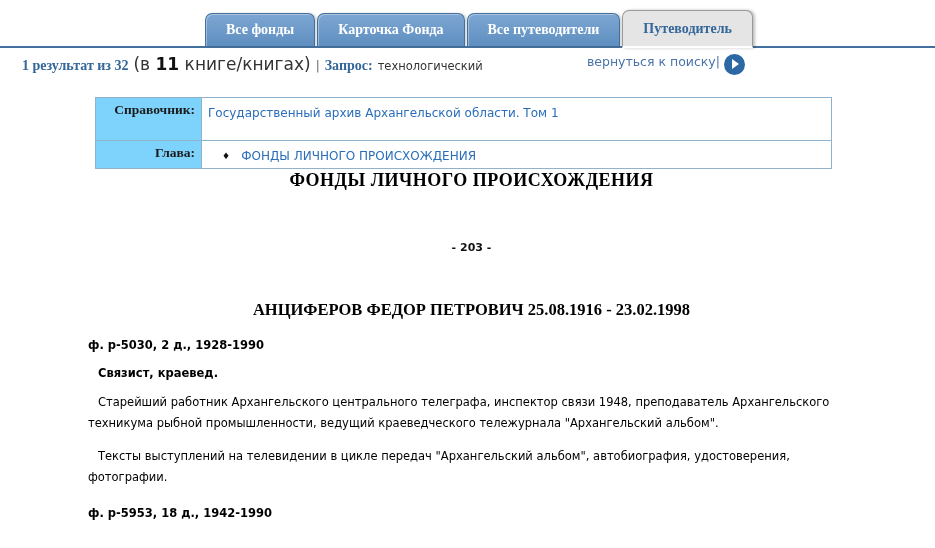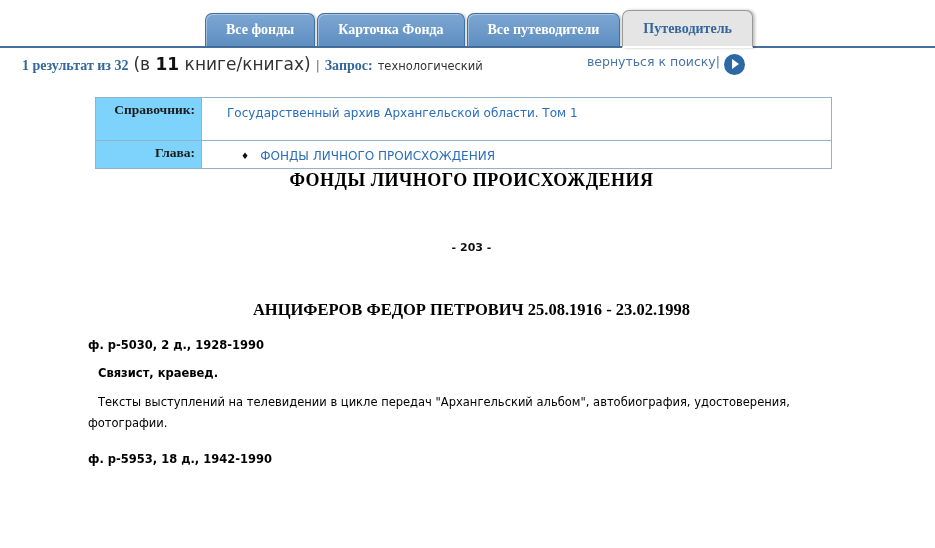--- a/index.html
+++ b/index.html
@@ -85,21 +85,21 @@
     vertical-align:top;
   }
   .info-table td.label {
     width:95px; background:#7dd3fc;
     text-align:right; padding:4px 6px 4px 4px;
     font-family:"Liberation Serif", serif; font-weight:bold;
     font-size:13.5px; color:#1a1a1a;
     white-space:nowrap;
   }
   .info-table tr.row-book td.value { height:34px; }
-  .info-table td.value { padding:4px 25px; }
+  .info-table td.value { padding:4px 6px; }
   .doc-link {
     font-size:12px; color:#2a6ebb; text-decoration:none; cursor:pointer;
   }
   .bullet { color:#111; font-size:9px; margin:0 6px 0 14px; vertical-align:1px; }
 
   
   .doc {
     position:absolute; top:170px; left:88px; width:767px;
   }
   .chapter-title {
@@ -191,19 +191,20 @@
   </tbody>
     </table>
 
   <div class="doc">
     <h1 class="chapter-title">ФОНДЫ ЛИЧНОГО ПРОИСХОЖДЕНИЯ</h1>
     <div class="page-number">- 203 -</div>
 
     <h2 class="entry-heading first">АНЦИФЕРОВ ФЕДОР ПЕТРОВИЧ 25.08.1916 - 23.02.1998</h2>
     <div class="fond-line">ф. р-5030, 2 д., 1928-1990</div>
     <div class="profession-line">Связист, краевед.</div>
+    <div class="para">Старейший работник Архангельского центрального телеграфа, инспектор связи 1948, преподаватель Архангельского техникума рыбной промышленности, ведущий краеведческого тележурнала "Архангельский альбом".</div>
     <div class="para">Тексты выступлений на телевидении в цикле передач "Архангельский альбом", автобиография, удостоверения, фотографии.</div>
 
     <div class="fond-line">ф. р-5953, 18 д., 1942-1990</div>
 
   </div>
 
 </div>
 
 </body></html>

